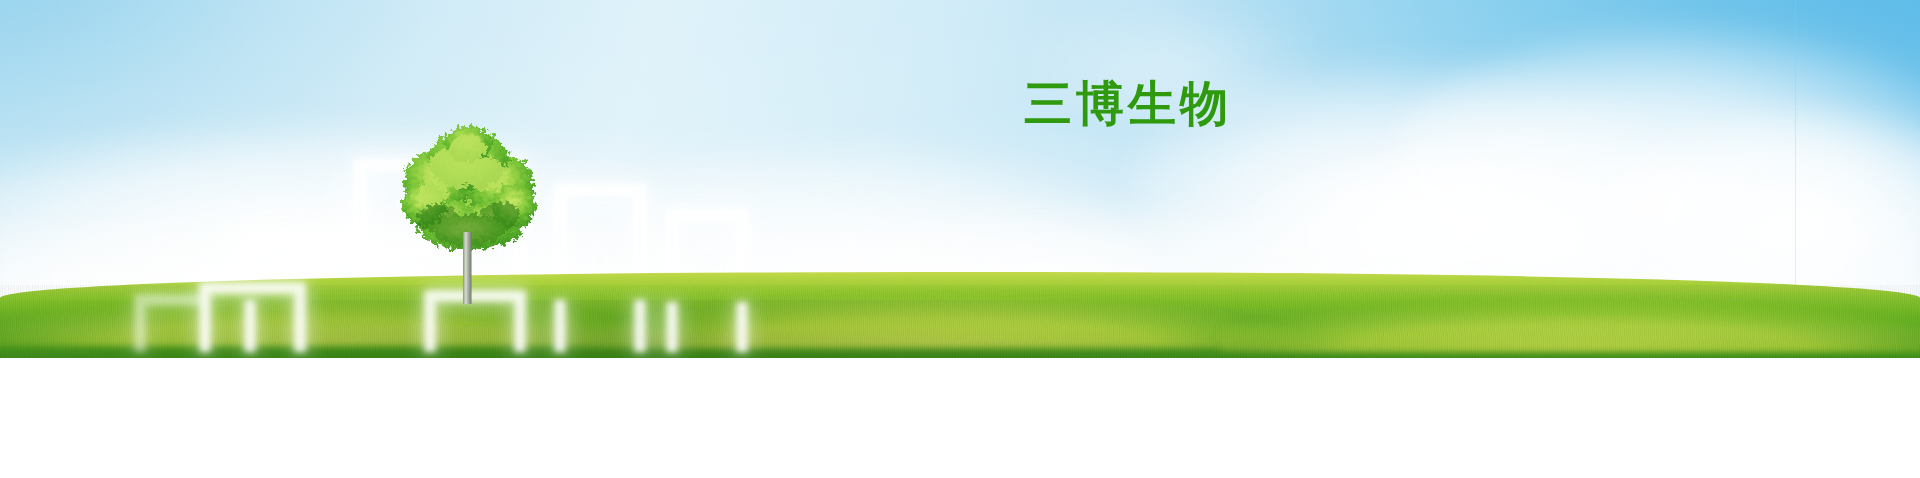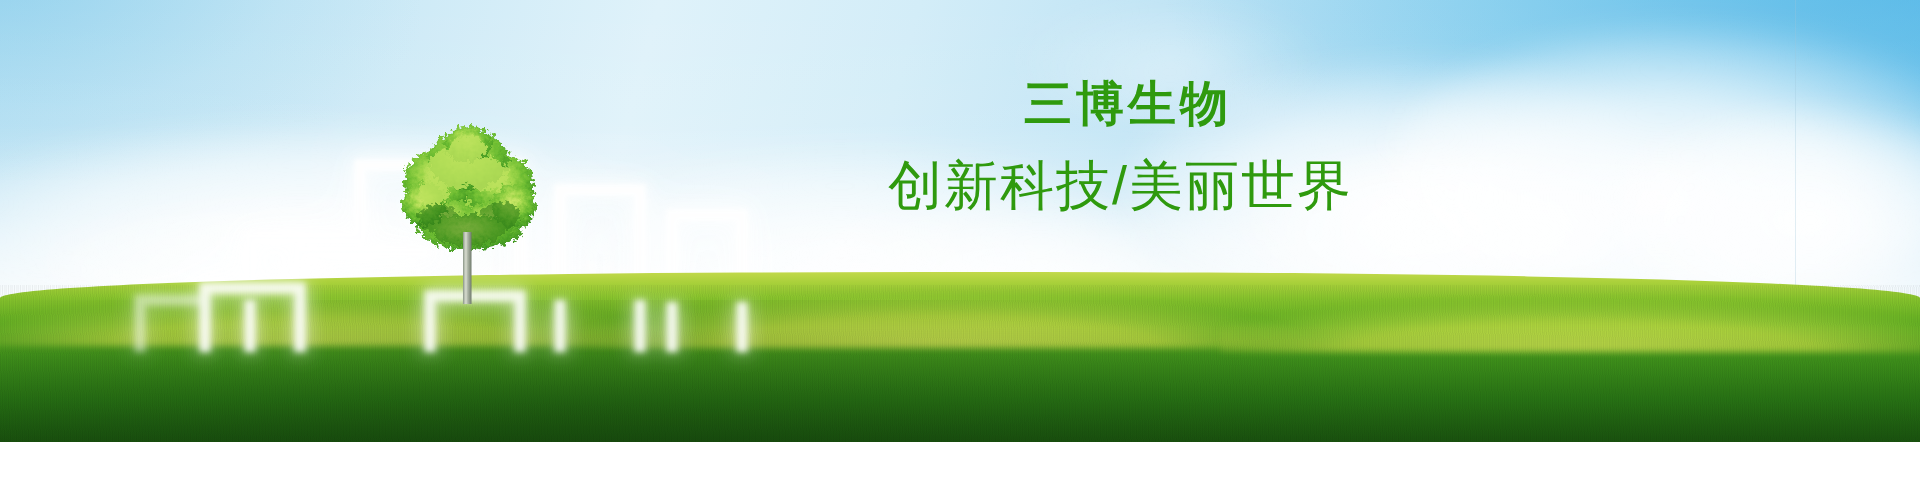--- a/index.html
+++ b/index.html
@@ -1,21 +1,21 @@
 <!DOCTYPE html>
 <html><head>
 <meta charset="utf-8">
 <style>
   html,body{margin:0;padding:0;background:#fff;}
   body{font-family:"Liberation Sans","DejaVu Sans",sans-serif;}
 
   #banner{
     position:relative;
     width:1920px;
-    height:442px;
+    height:358px;
     overflow:hidden;
     background:#bfe4f4;
   }
 
   
   .sky{
     position:absolute;left:0;top:0;width:1920px;height:300px;
     background:
       linear-gradient(to bottom,
         rgba(255,255,255,0) 0%,
@@ -294,15 +294,14 @@
       <ellipse cx="112" cy="112" rx="20" ry="14"></ellipse>
       <ellipse cx="50" cy="114" rx="20" ry="14"></ellipse>
     </g>
 
     <rect x="75" y="128" width="8.5" height="72" fill="url(#trunkg)"></rect>
     <rect x="76.5" y="128" width="2" height="72" fill="#dfe4d8" opacity=".5"></rect>
   </svg>
 
   <div class="tx-title" style="color:#2f9a0e">三博生物</div>
 
-  <div class="tx-sub" style="color:#2f9a0e">创新科技/美丽世界</div>
 
 </div>
 
 </body></html>

